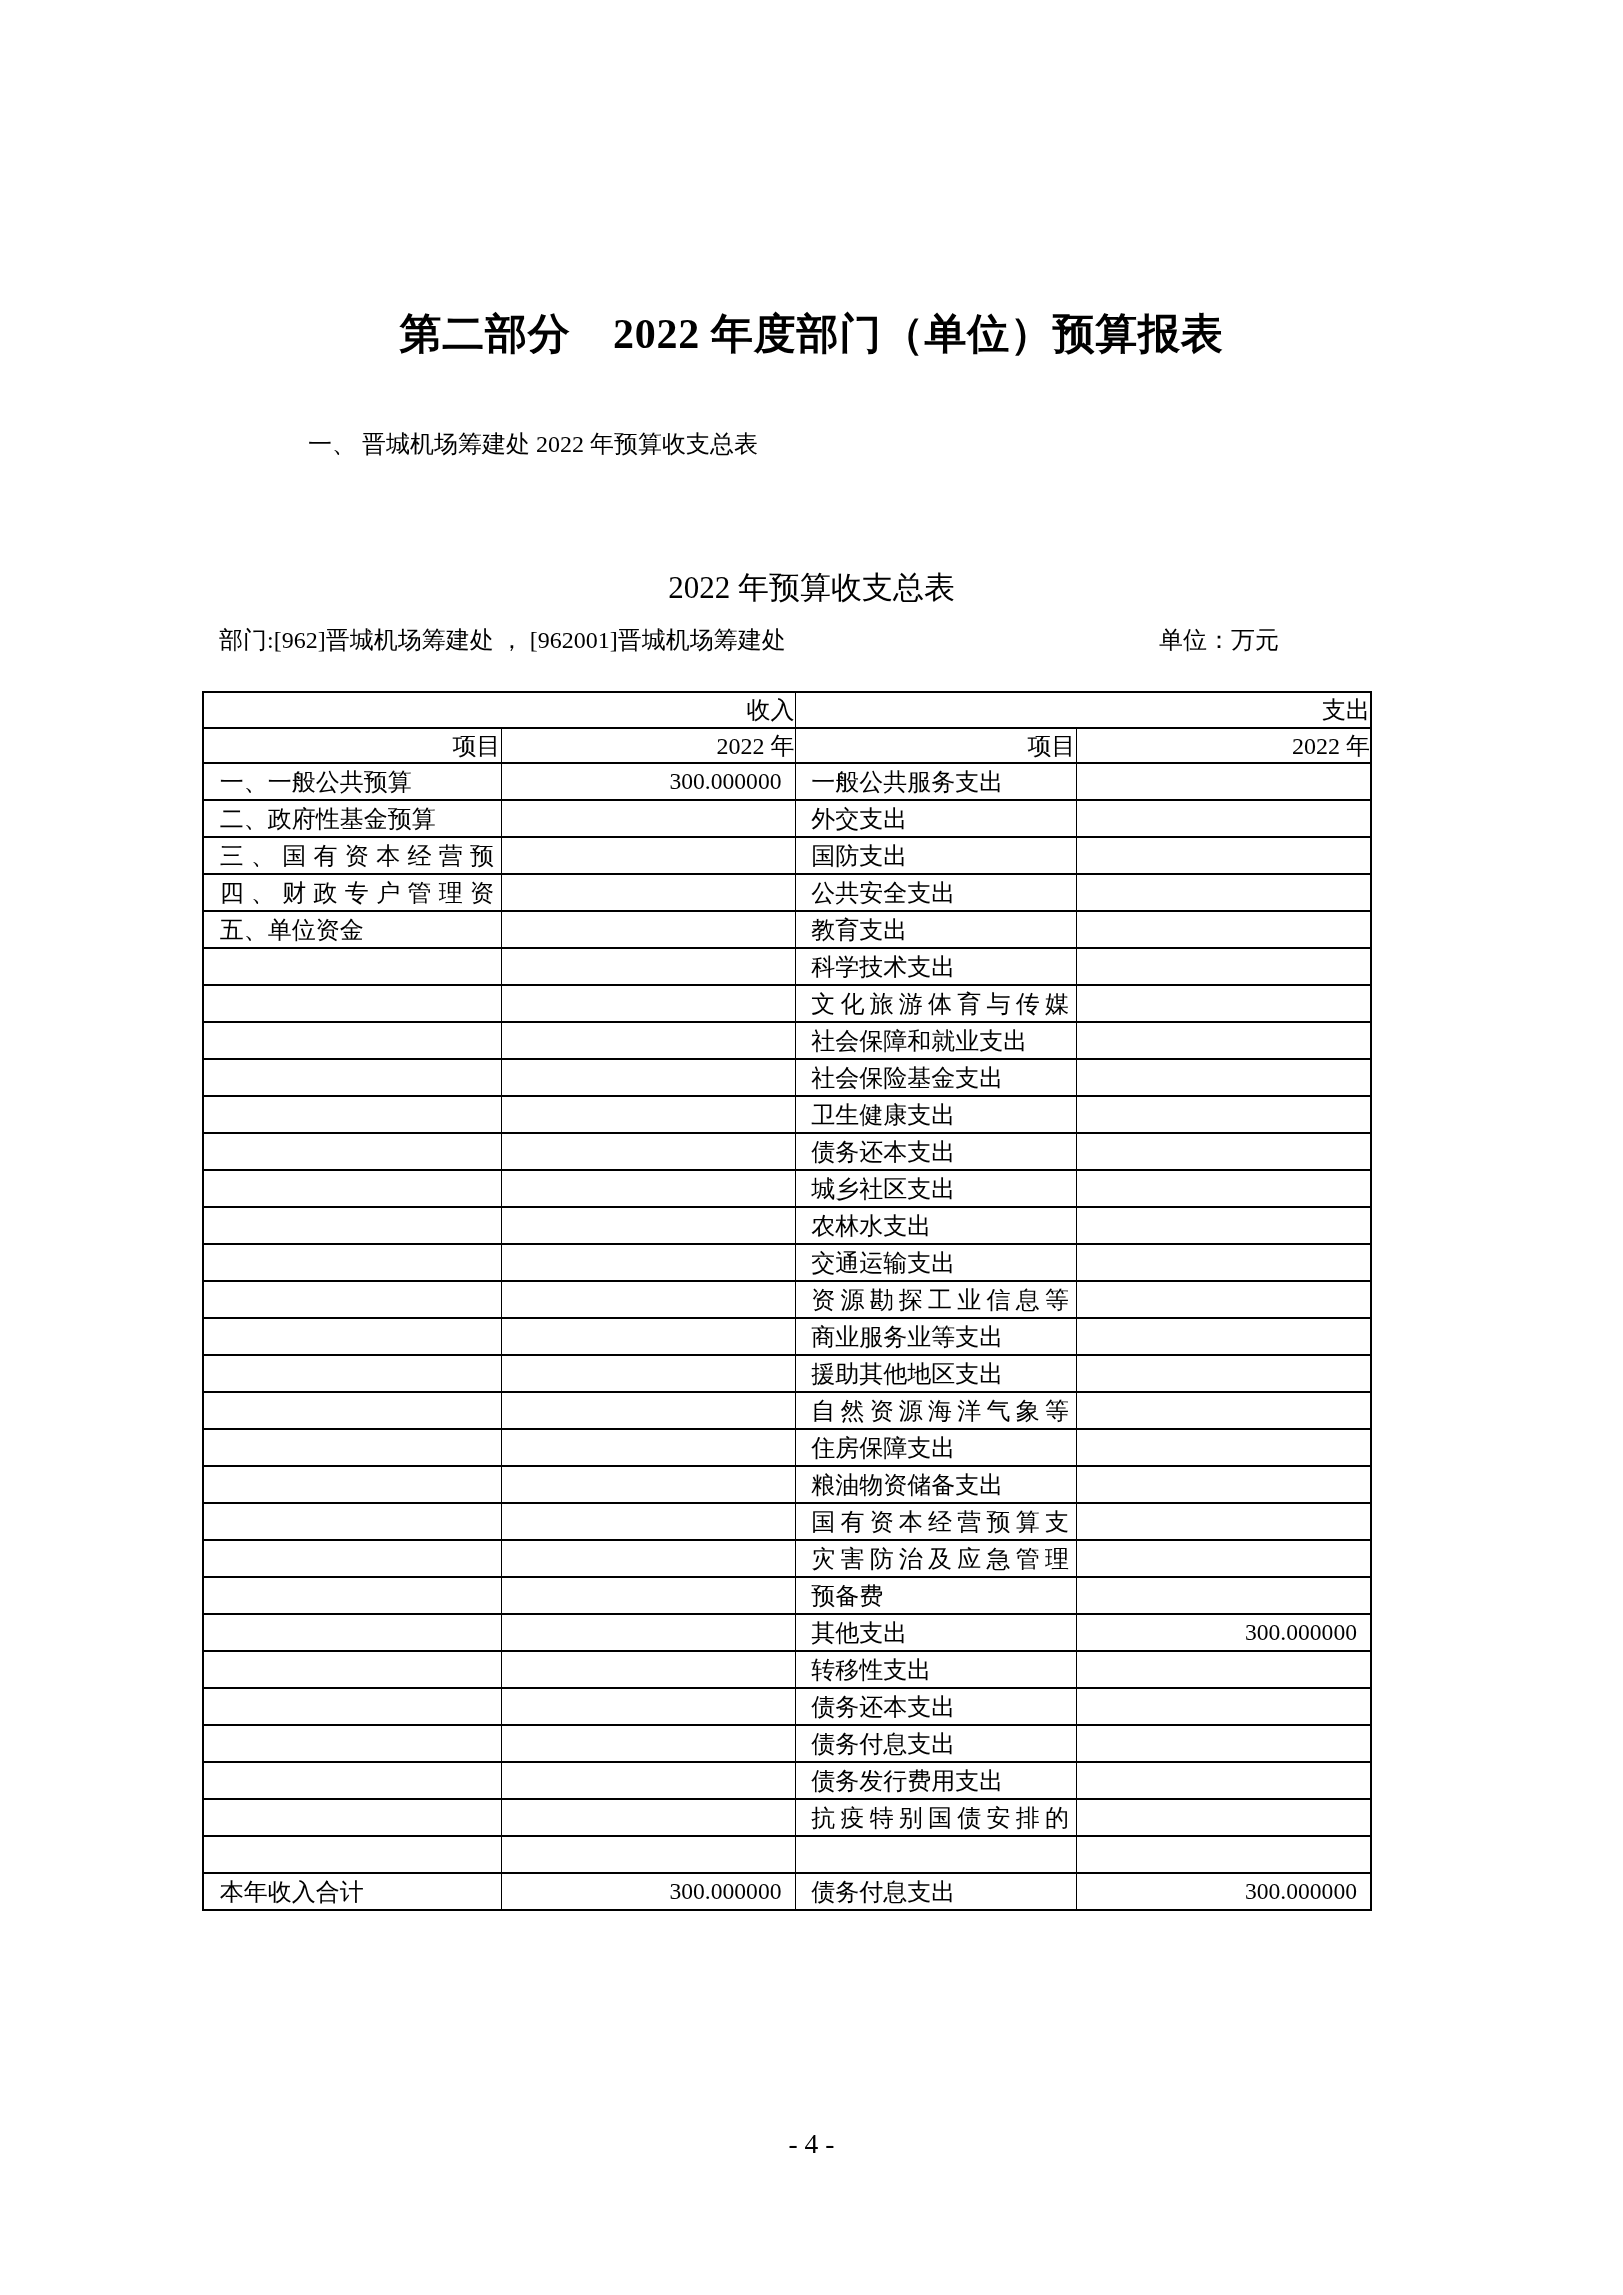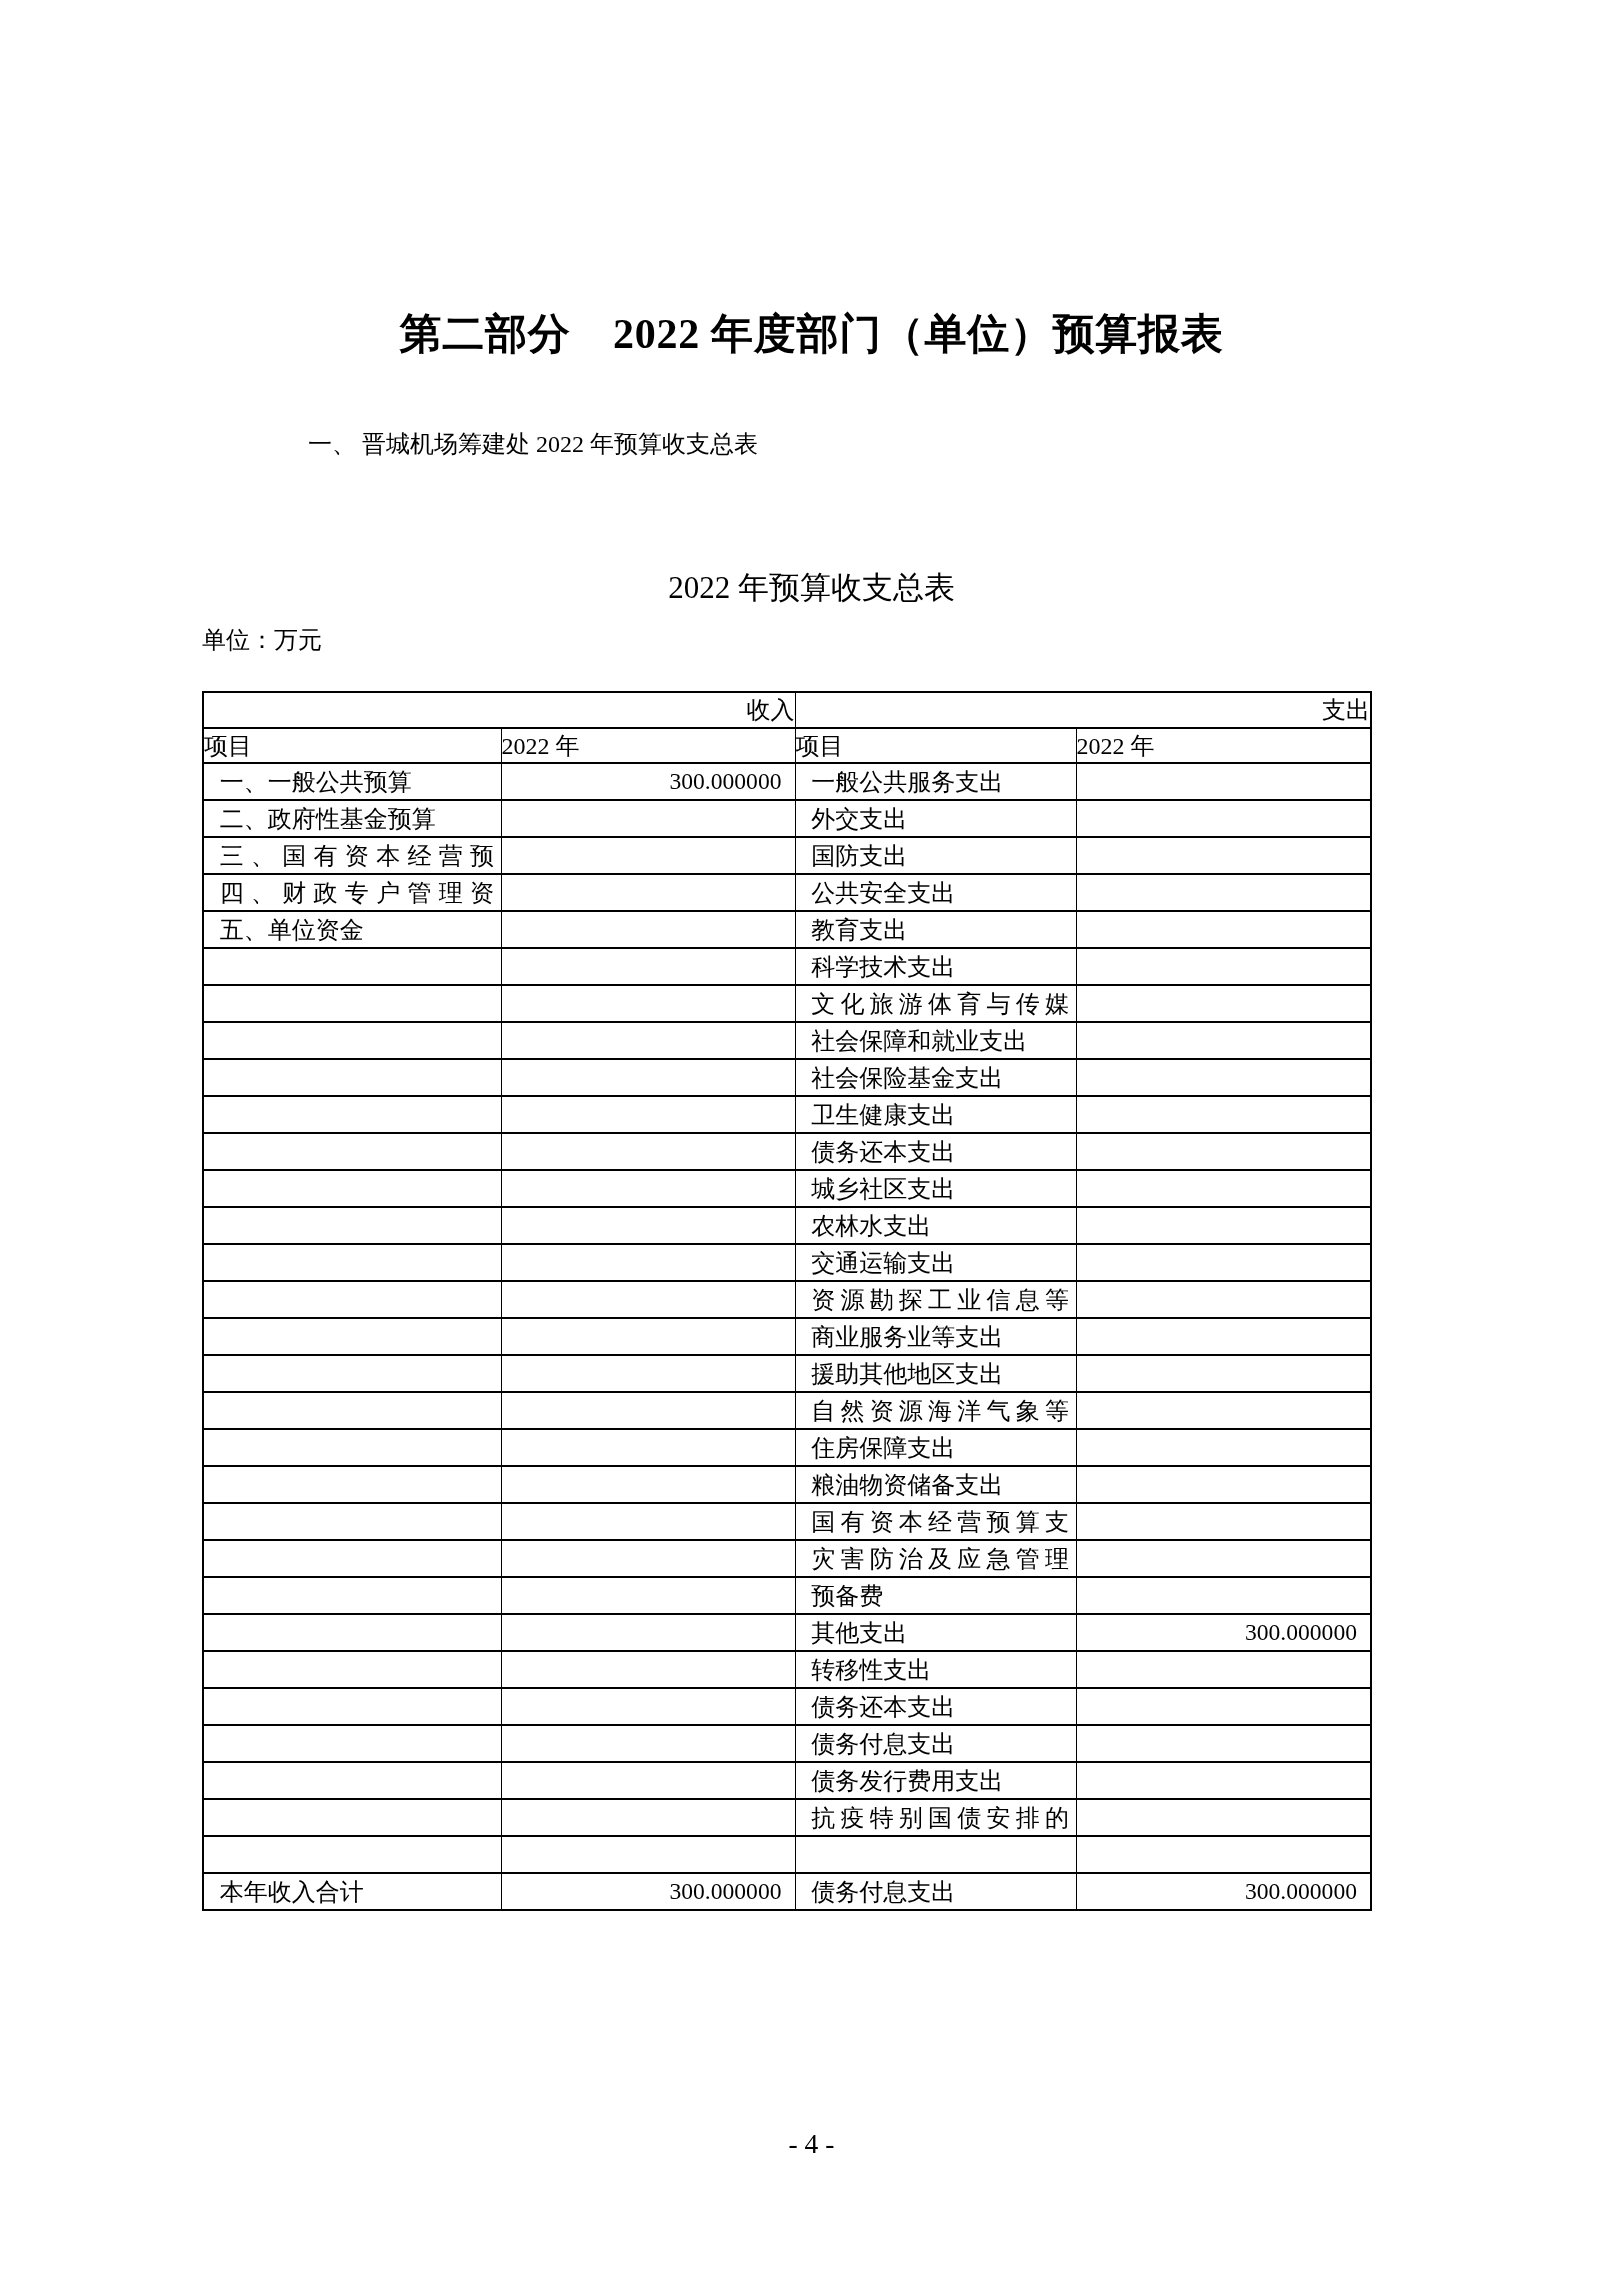--- a/index.html
+++ b/index.html
@@ -52,21 +52,21 @@
     border-bottom-width:2px;
     font-weight:normal;
     font-size:24px;
     height:37px;
     padding:0;
     white-space:nowrap;
     overflow:hidden;
     vertical-align:middle;
   }
   .budget-table th.group-header { height:36px; text-align:right; }
-  .budget-table th.col-header   { height:35px; text-align:left; }
+  .budget-table th.col-header   { height:35px; text-align:right; }
   .budget-table td.c-item  { text-align:left;  padding-left:15.7px; padding-right:6.5px; }
   .budget-table td.c-value { text-align:right; padding-right:13px; font-size:23.6px; }
   .budget-table td.spread  { text-align:justify; text-align-last:justify;margin-top:32px; }
   .page-footer {
     position:absolute; top:2127px; left:0; width:100%;
     text-align:center;
     font-size:27.5px; line-height:1.2;
   }
 </style>
 </head>
@@ -74,20 +74,21 @@
 
 <div class="page">
 
   <div class="main-title">第二部分　2022 年度部门（单位）预算报表</div>
 
   <div class="section-heading">一、 晋城机场筹建处 2022 年预算收支总表</div>
 
   <div class="table-title">2022 年预算收支总表</div>
 
   <div class="meta-row">
+    <span class="meta-left">部门:[962]晋城机场筹建处 ， [962001]晋城机场筹建处</span>
     <span class="meta-right">单位：万元</span>
   </div>
 
   <table class="budget-table">
     <colgroup>
       <col style="width:298px">
       <col style="width:294px">
       <col style="width:281px">
       <col style="width:295px">
     </colgroup>

